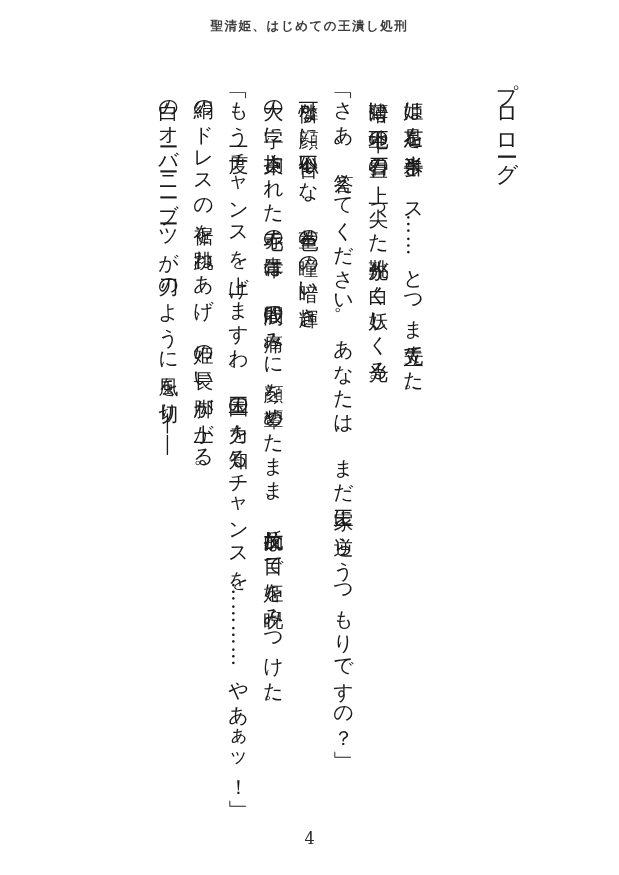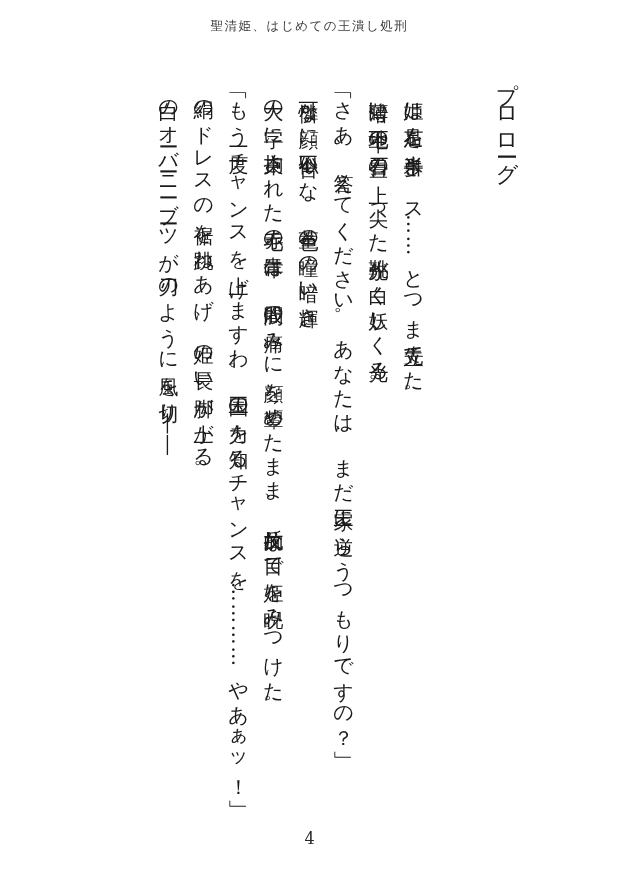--- a/index.html
+++ b/index.html
@@ -18,20 +18,21 @@
     position: absolute;
     top: 18px;
     left: 0;
     right: 0;
     text-align: center;
     font-family: "Liberation Sans", sans-serif;
     font-size: 12.5px;
     letter-spacing: 1.5px;
     color: #3d3d3d;
     white-space: nowrap;
+    font-weight: bold;
   }
   .text-area {
     position: absolute;
     top: 66px;
     right: 94px;
     height: 732px;
     writing-mode: vertical-rl;
     -webkit-writing-mode: vertical-rl;
     text-orientation: mixed;
     font-size: 20px;

